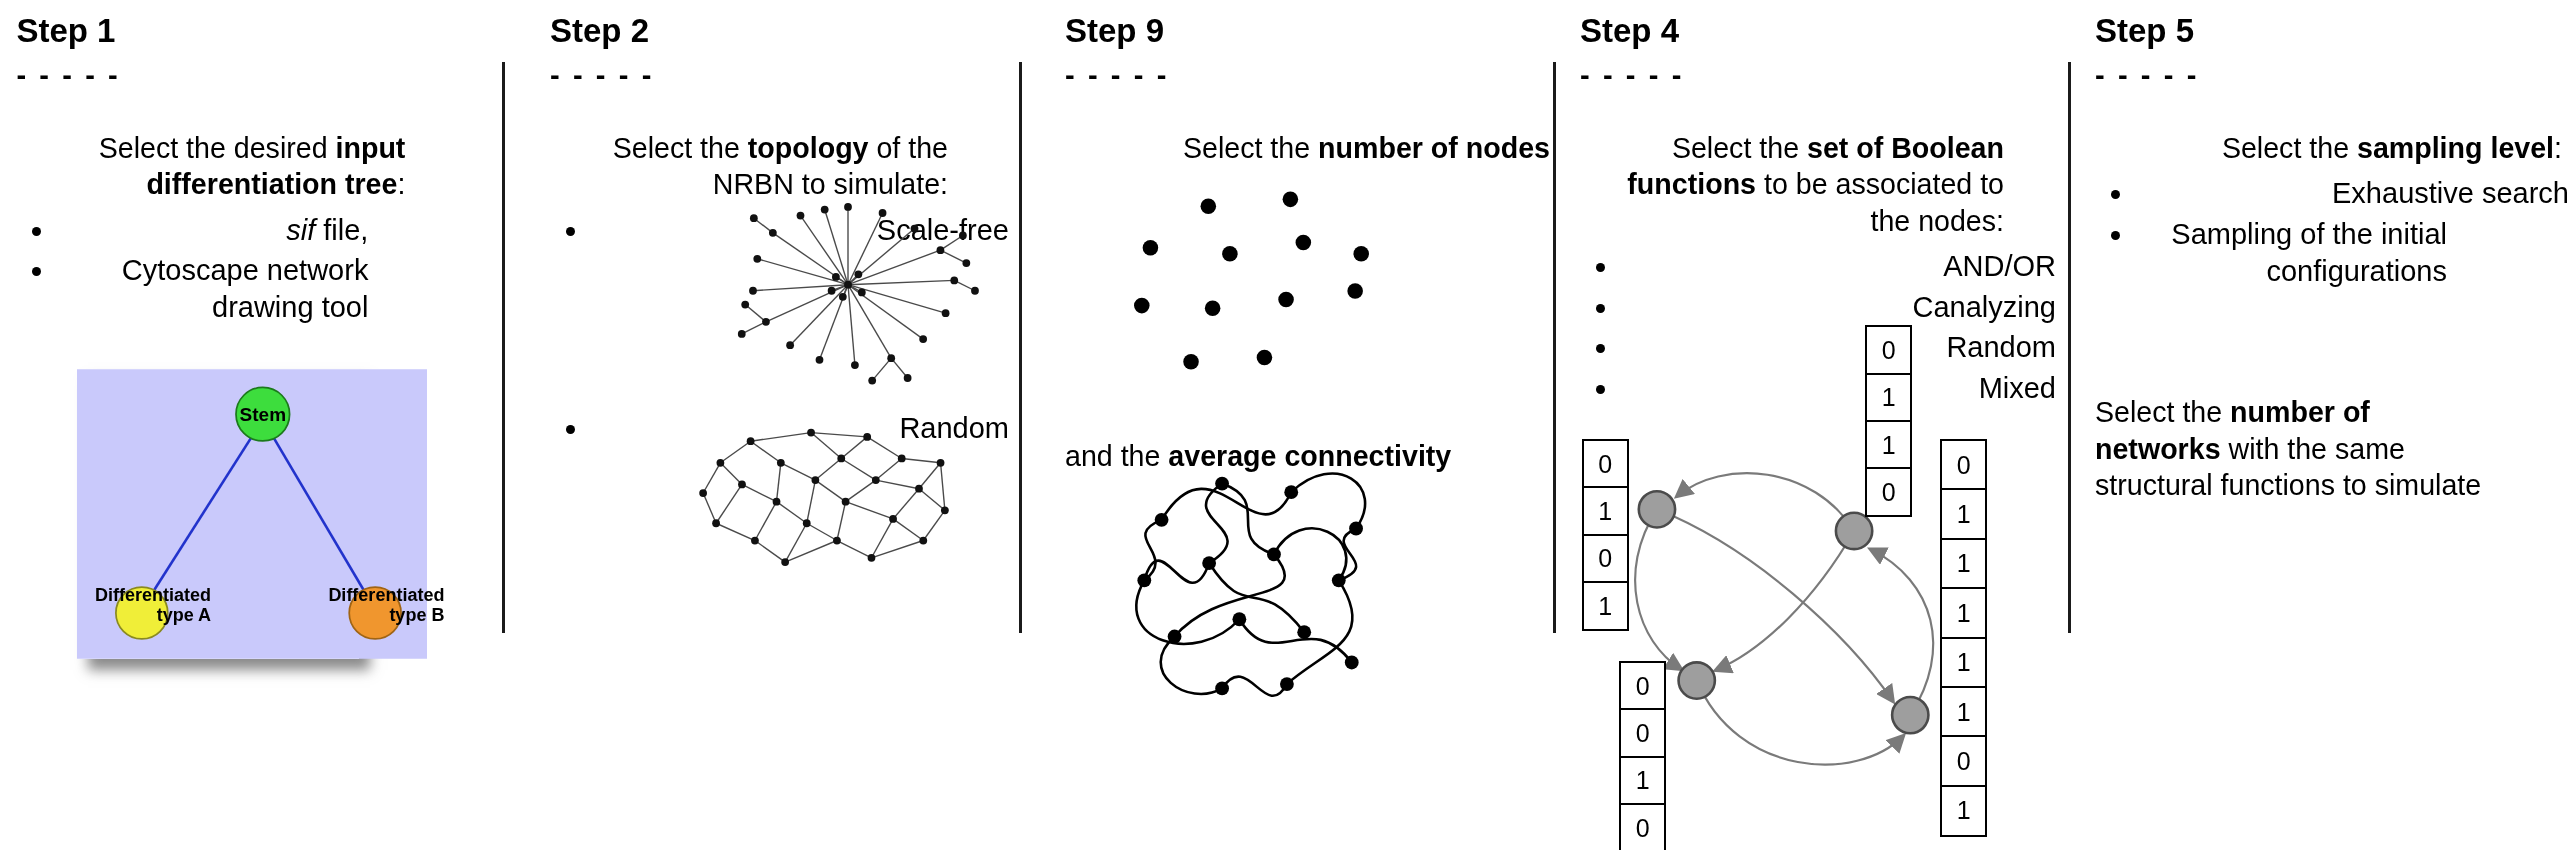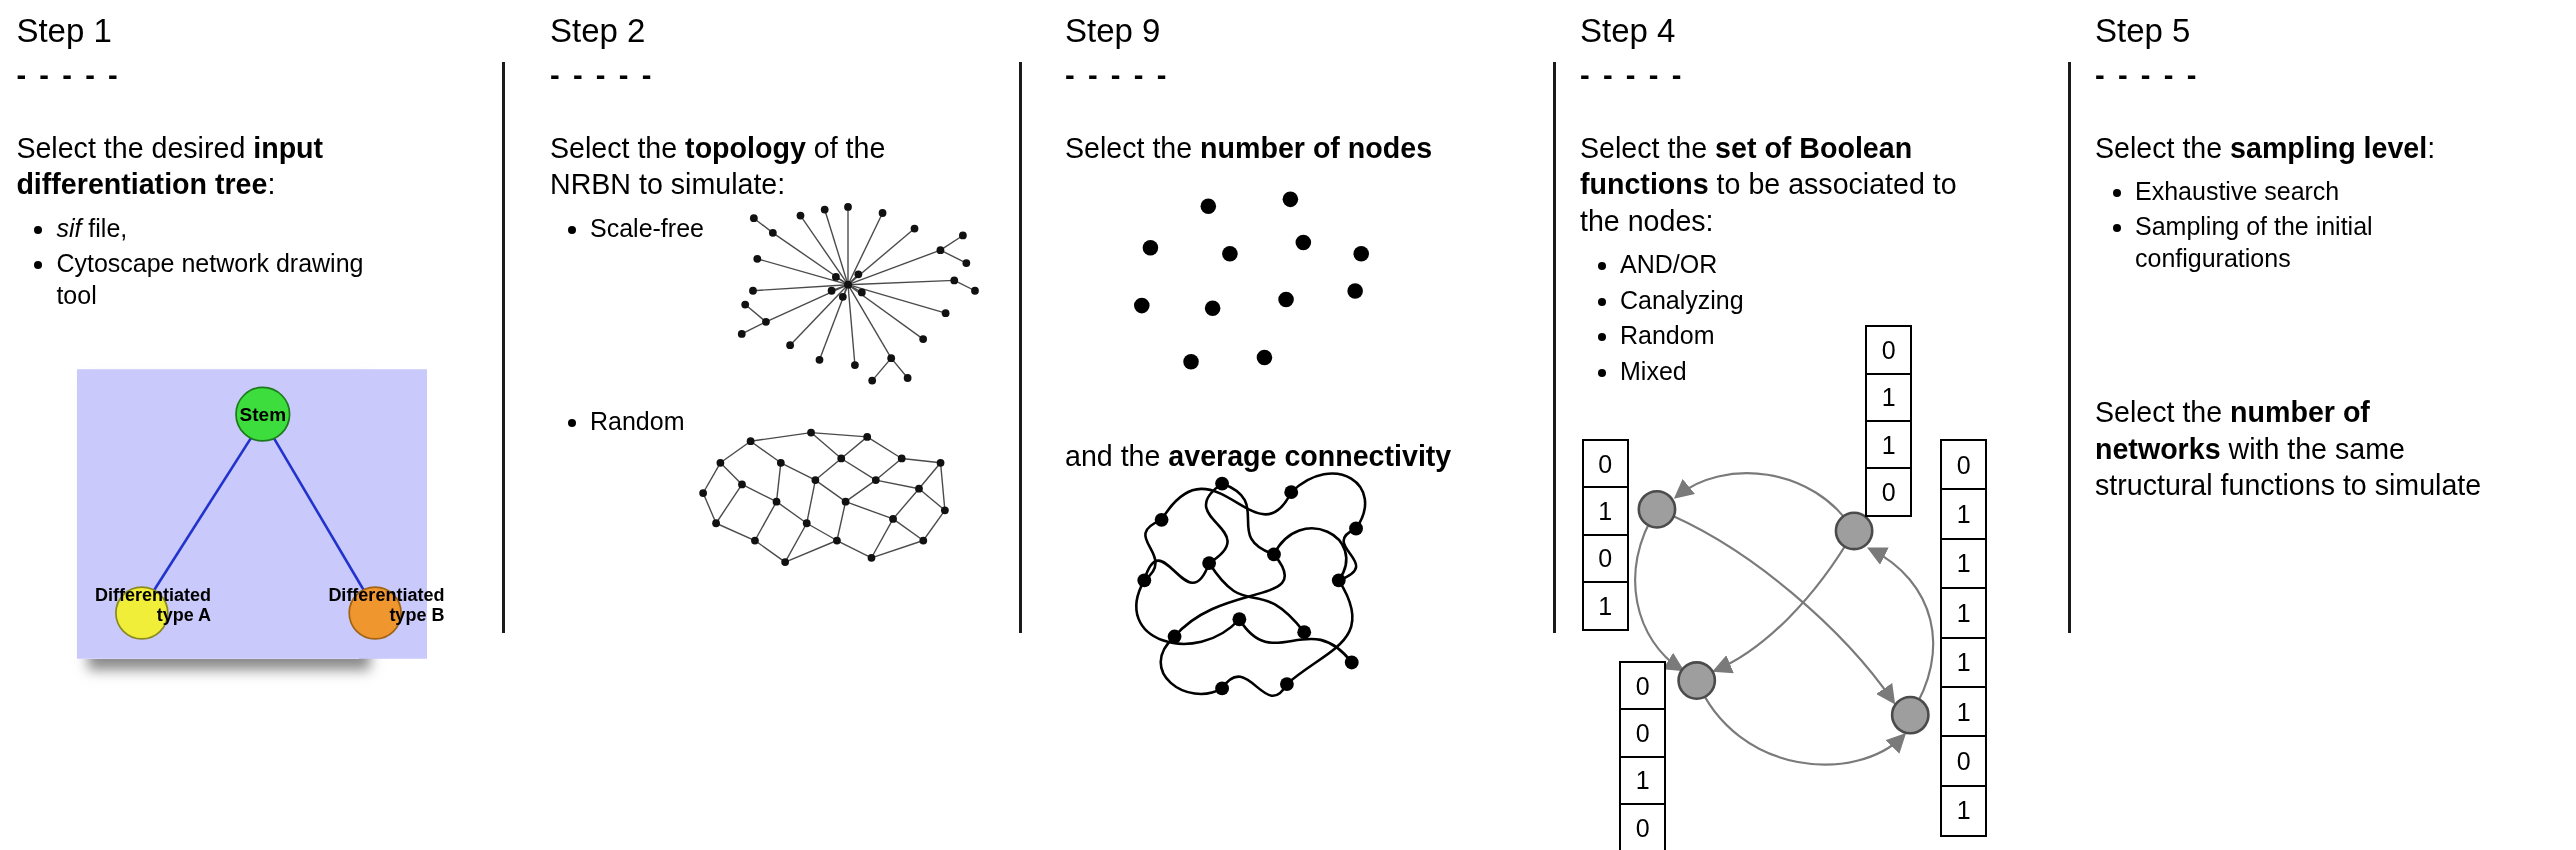--- a/index.html
+++ b/index.html
@@ -1,24 +1,24 @@
 <!DOCTYPE html>
 <html style="font-size:14px"><head>
 <meta charset="utf-8">
 <style>
   html,body{margin:0;padding:0;background:#ffffff;}
   .canvas{position:relative;width:2576px;height:851px;background:#ffffff;overflow:hidden;
           font-family:"Liberation Sans",sans-serif;color:#000;}
   .vline{position:absolute;top:62px;height:571px;width:2.6px;background:#1b1b1b;}
   .col{position:absolute;top:12px;}
-  .title{font-size:33px;font-weight:400;margin:0;}
+  .title{font-size:33px;font-weight:700;margin:0;}
   .dashes{font-size:29px;font-weight:700;margin-top:8.7px;letter-spacing:2.6px;}
   .body{font-size:28.6px;line-height:1.28;margin:0;}
-  .intro{margin-top:38px;}
-  .bullets{margin:8.7px 0 0;padding-left:40px;font-size:25px;line-height:1.28;}
+  .intro{margin-top:38px;text-align:right;}
+  .bullets{margin:8.7px 0 0;padding-left:40px;font-size:29px;line-height:1.28;text-align:right;}
   .bullets li{margin-top:3.5px;}
   .fig{position:absolute;}
   .tree-fig{box-shadow:11.2px 11.2px 12px rgba(110,110,110,0.8);}
   .tree-fig svg{display:block;}
   .leaf-label{position:absolute;width:138px;text-align:right;font-size:18px;font-weight:700;line-height:1.12;}
   .stem-label{font:700 22px "Liberation Sans",sans-serif;}
   .btable{position:absolute;display:flex;flex-direction:column;}
   .bcell{width:43px;height:46px;border:2.6px solid #000;margin-top:-2.6px;background:#fff;
          display:flex;align-items:center;justify-content:center;font-size:25px;}
   .bcell:first-child{margin-top:0;}

